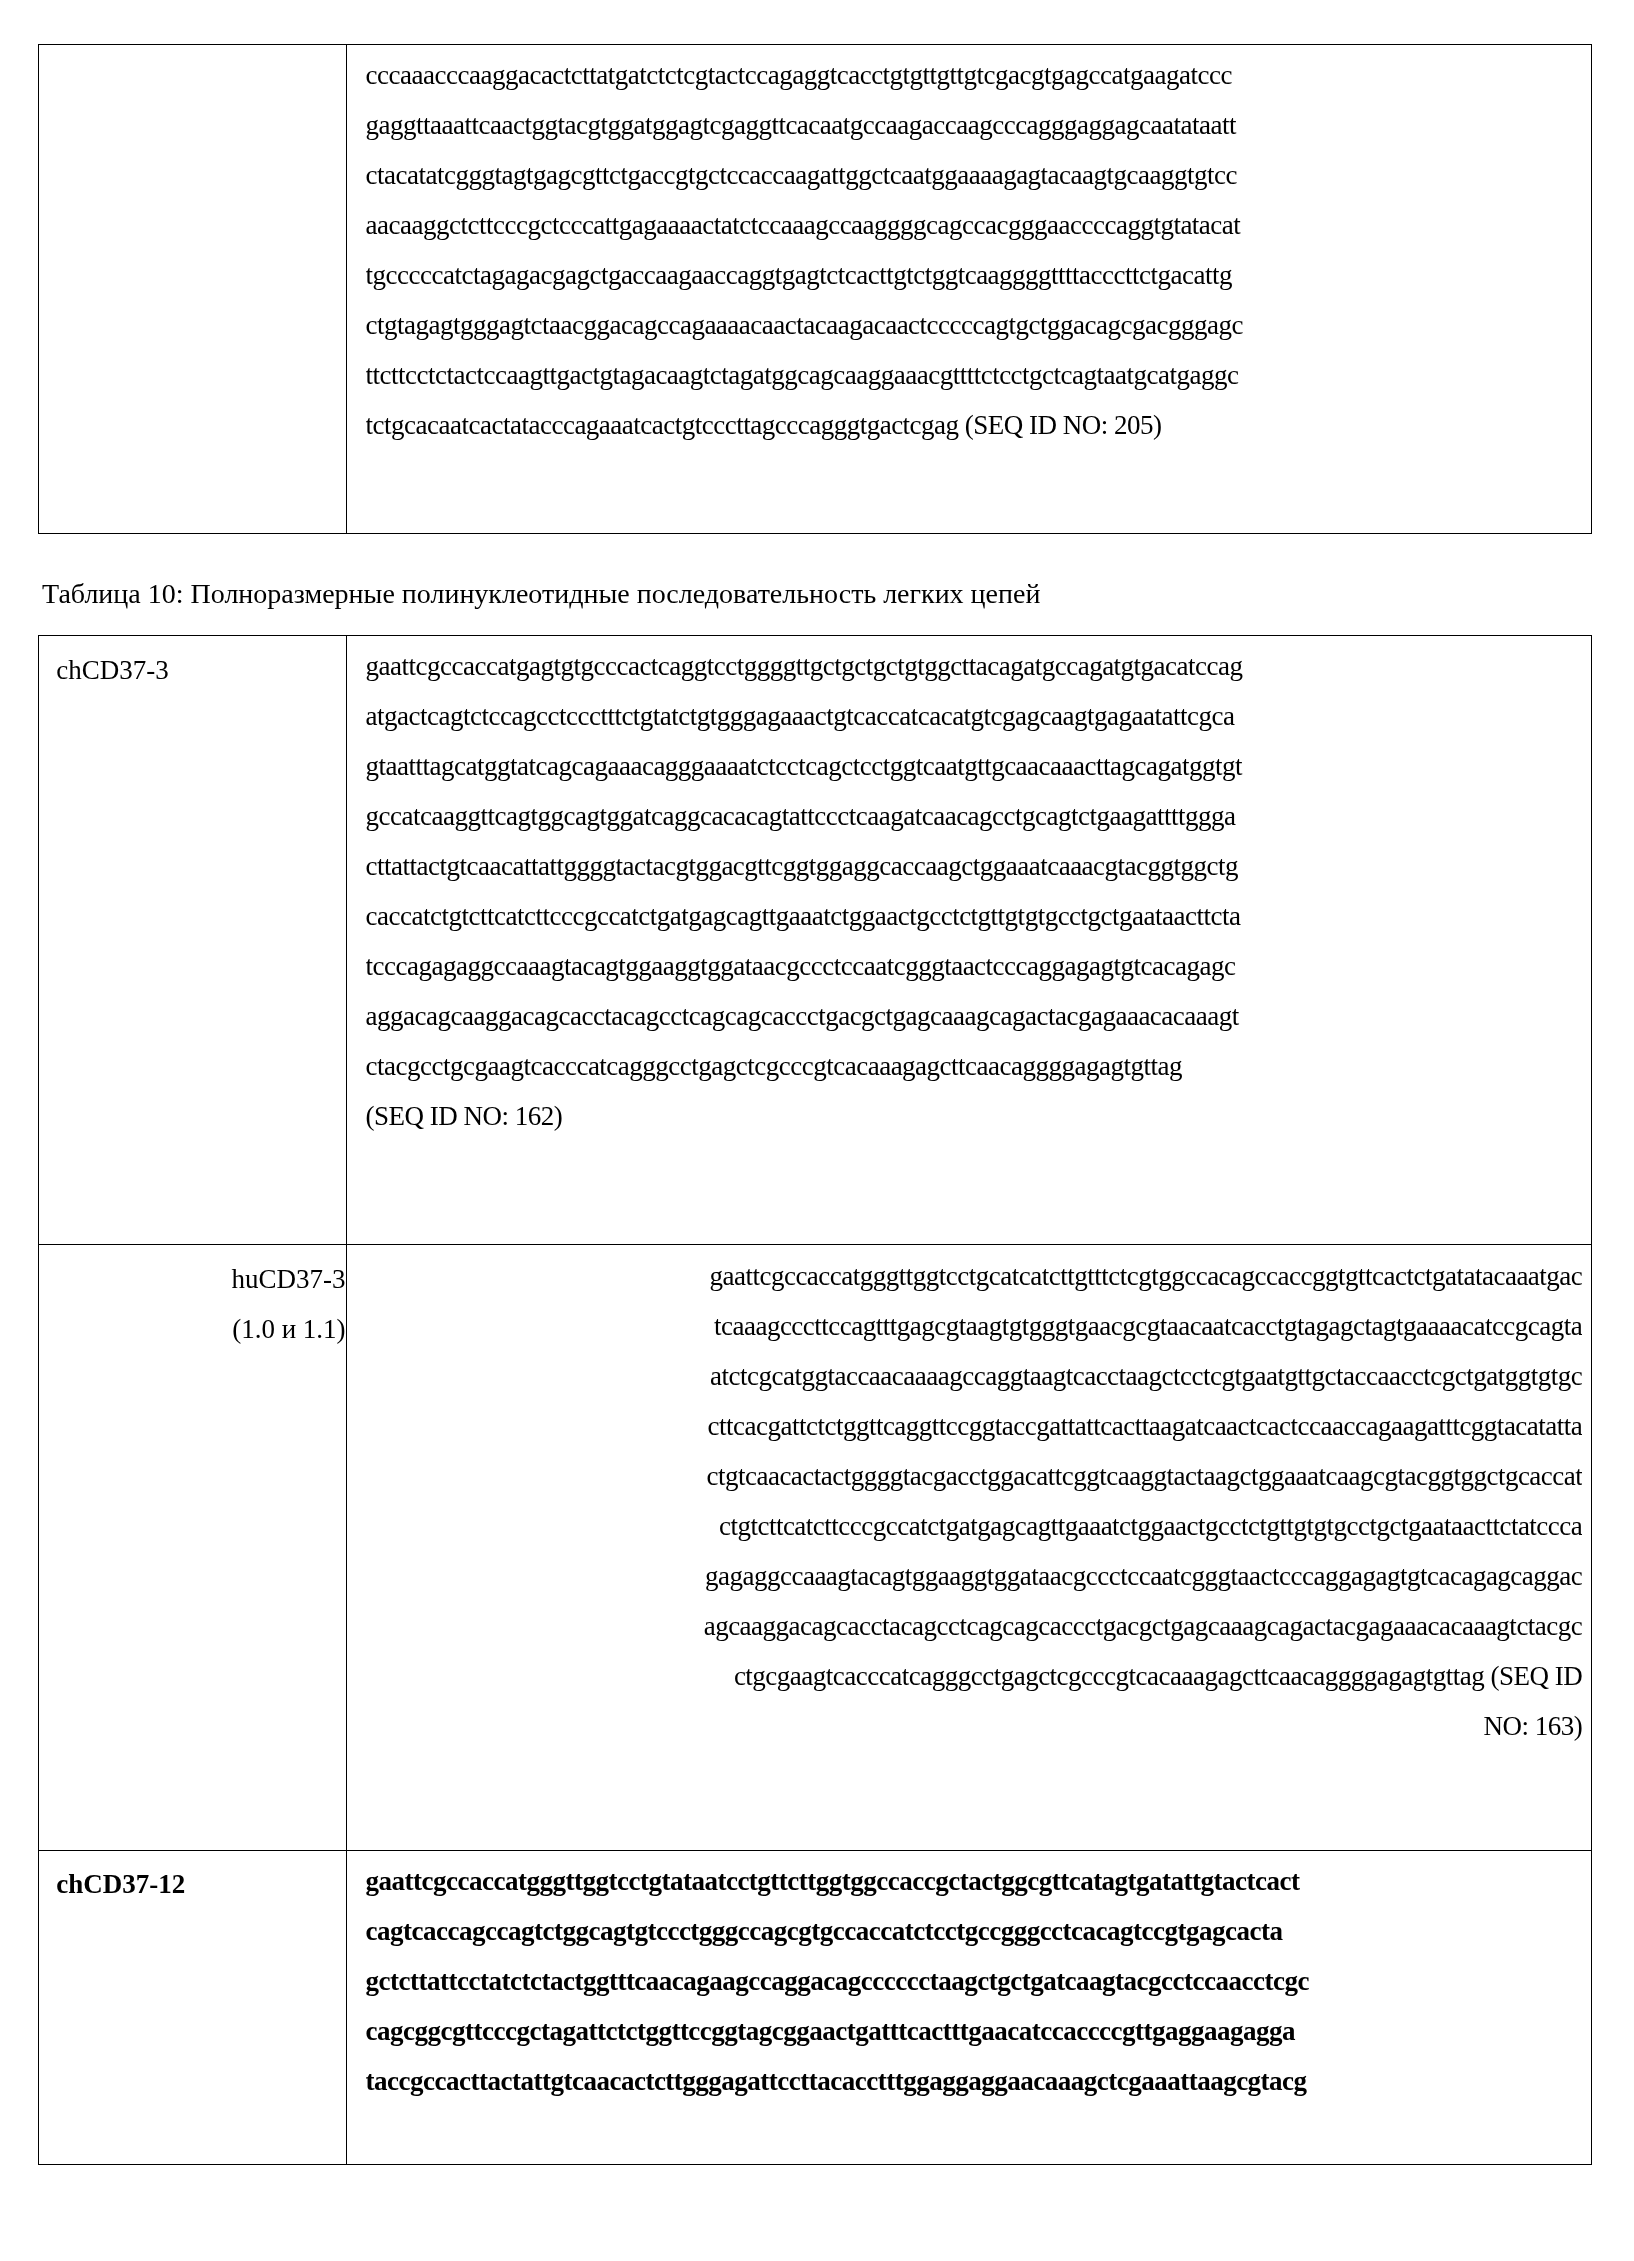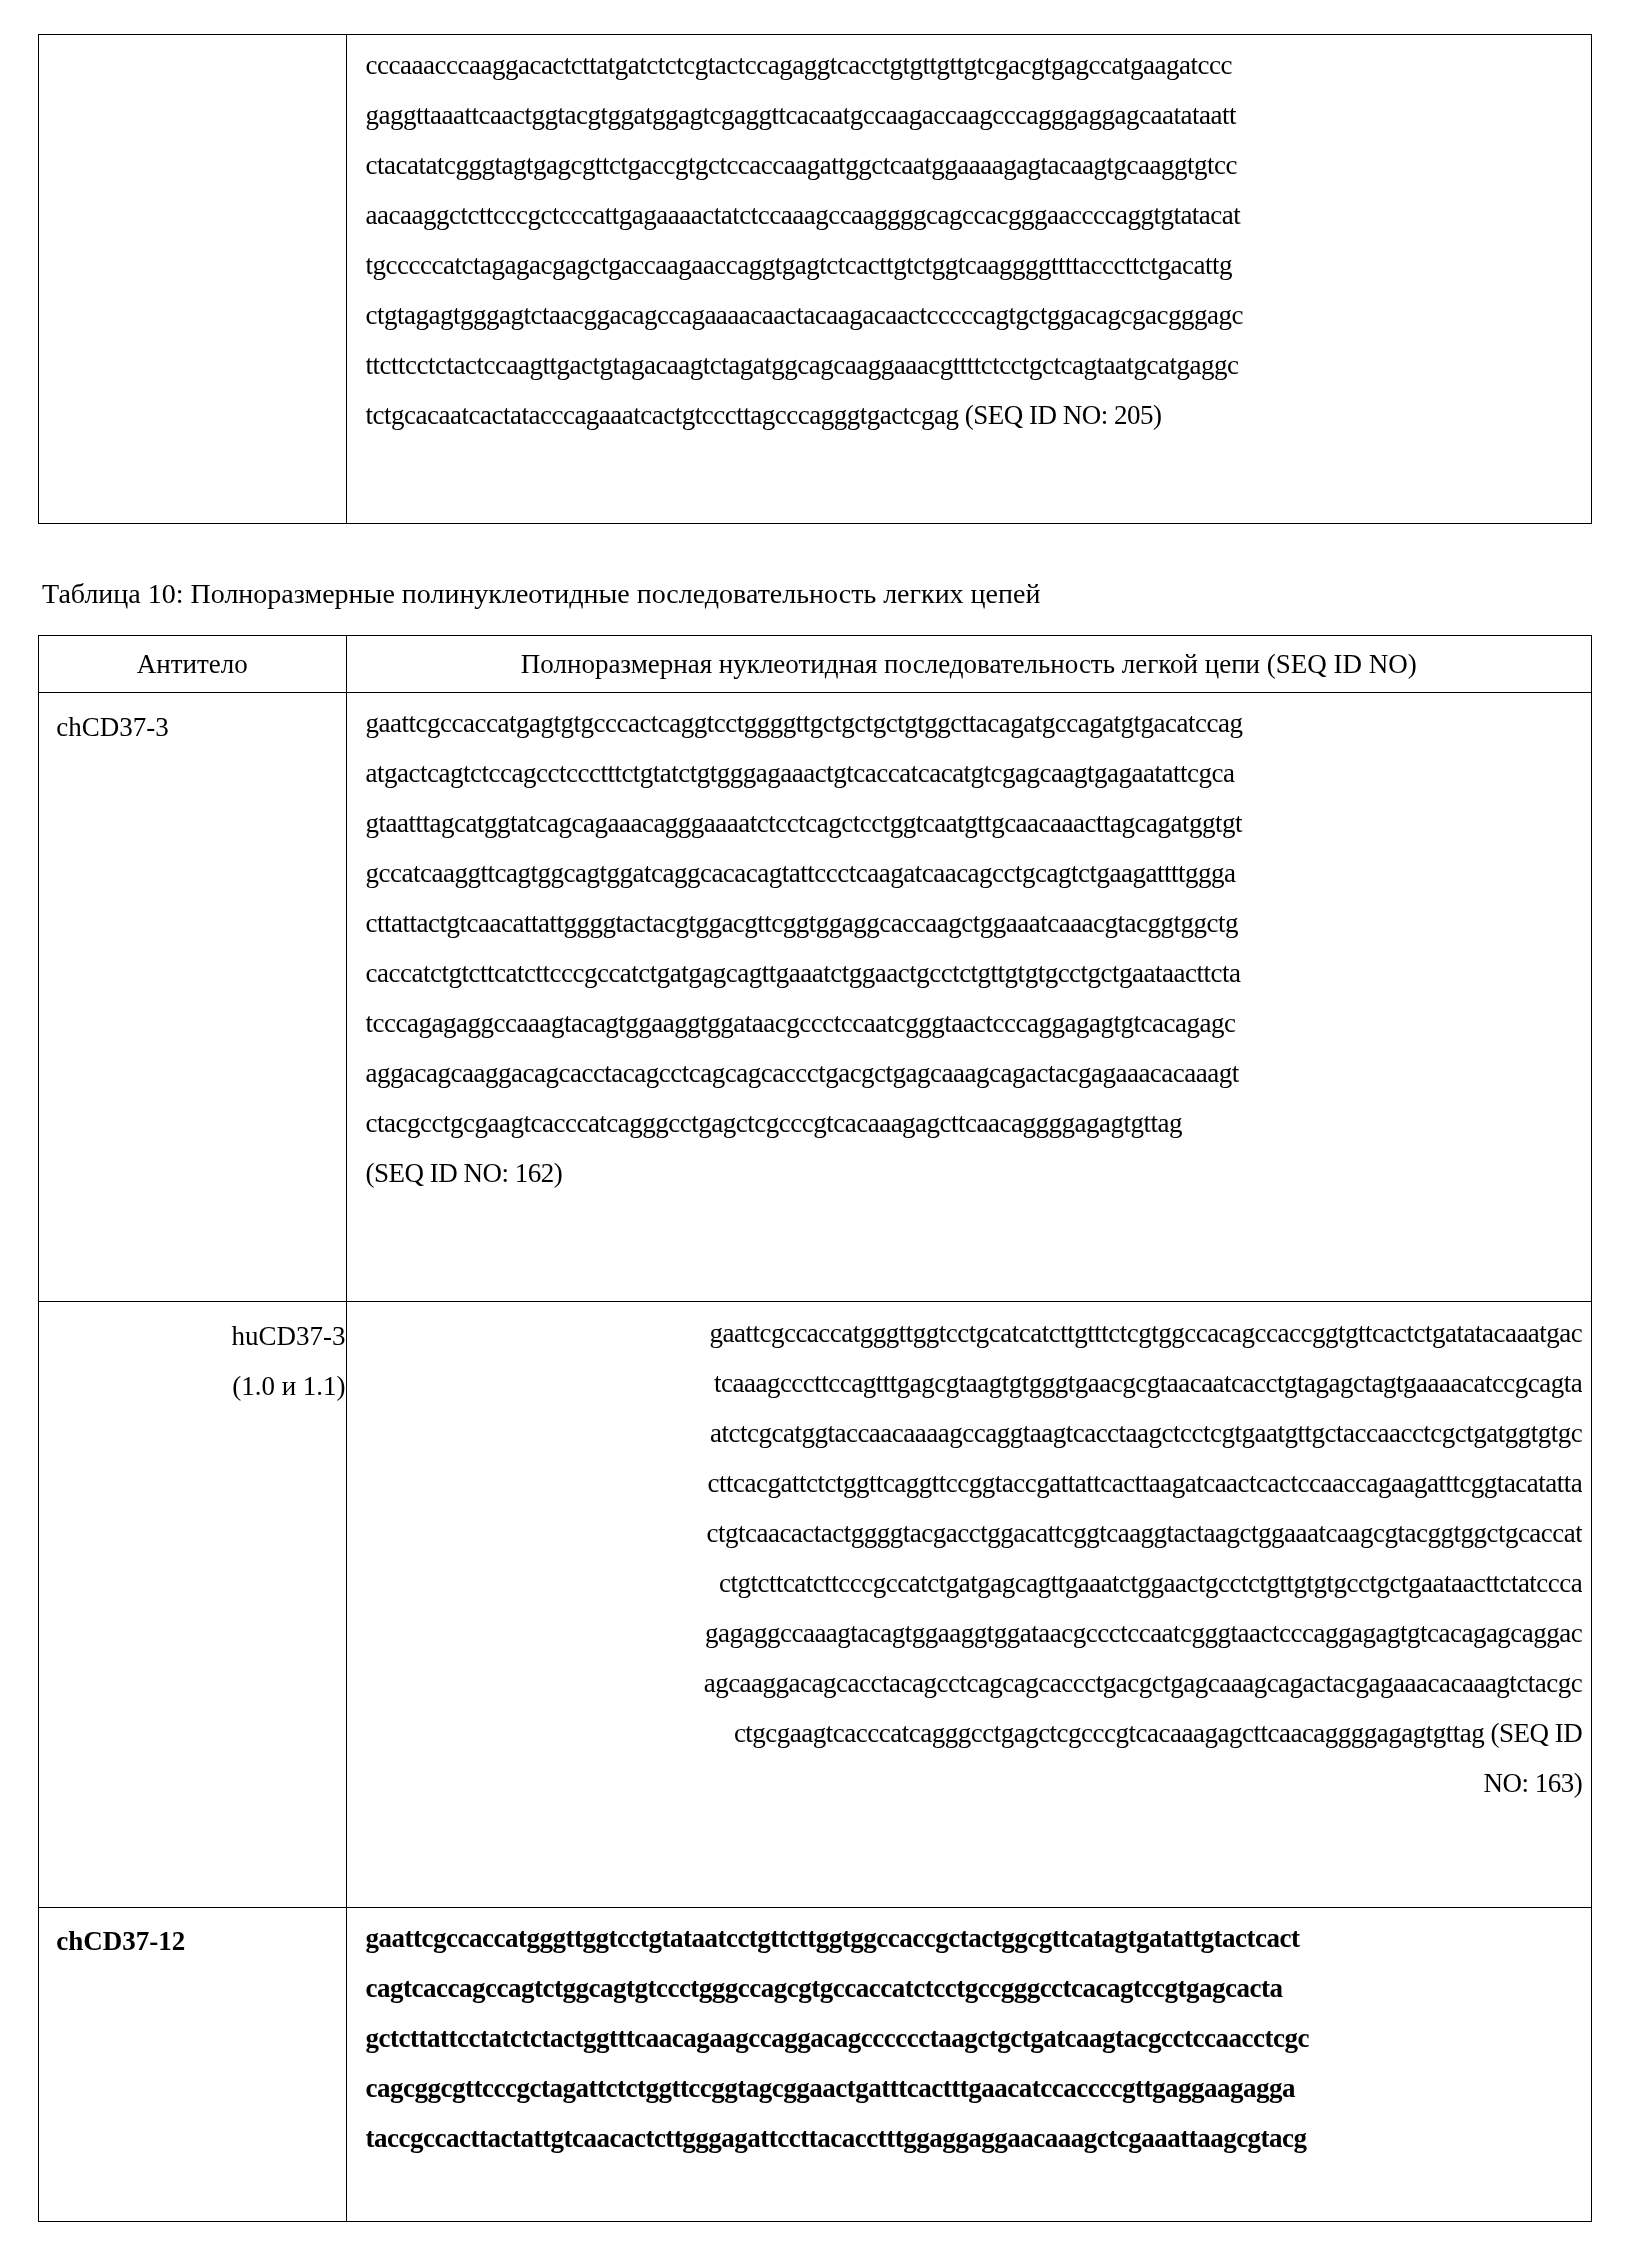--- a/index.html
+++ b/index.html
@@ -39,21 +39,21 @@
     padding: 5.2px 8.7px 5.2px 19px !important;
     font-size: 27px;
     line-height: 50px;
     letter-spacing: -0.5px;
   }
   .seq-line {
     display: block;
     white-space: nowrap;
     overflow: hidden;
   }
-  .prev-table { top: 34px; }
+  .prev-table { top: 44px; }
   .prev-table td { height: 478px; }
   .caption {
     position: absolute;
     left: 42px;
     top: 574px;
     font-size: 28px;
     line-height: 40px;
     white-space: nowrap;
   }
   .t10 { top: 635px; }
@@ -94,24 +94,20 @@
   </table>
 
 <div class="caption">Таблица 10: Полноразмерные полинуклеотидные последовательность легких цепей</div>
 
 <table class="tbl t10">
   <colgroup>
       <col class="col-ab">
       <col class="col-seq">
     </colgroup>
   <tbody>
-      <tr>
-    <th>Антитело</th>
-    <th>Полноразмерная нуклеотидная последовательность легкой цепи (SEQ ID NO)</th>
-  </tr>
 
   <tr class="row-a">
     <td class="cell-ab">
       <span class="seq-line">chCD37-3</span>
     </td>
     <td class="cell-seq">
       <span class="seq-line">gaattcgccaccatgagtgtgcccactcaggtcctggggttgctgctgctgtggcttacagatgccagatgtgacatccag</span>
       <span class="seq-line">atgactcagtctccagcctccctttctgtatctgtgggagaaactgtcaccatcacatgtcgagcaagtgagaatattcgca</span>
       <span class="seq-line">gtaatttagcatggtatcagcagaaacagggaaaatctcctcagctcctggtcaatgttgcaacaaacttagcagatggtgt</span>
       <span class="seq-line">gccatcaaggttcagtggcagtggatcaggcacacagtattccctcaagatcaacagcctgcagtctgaagattttggga</span>

